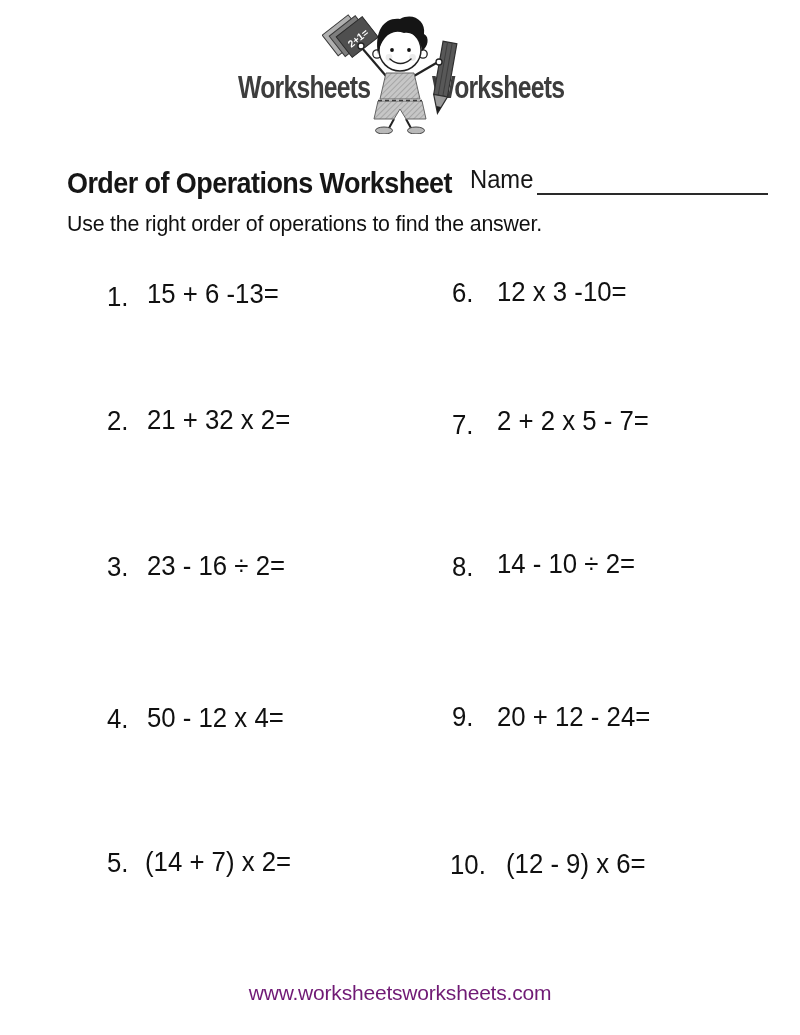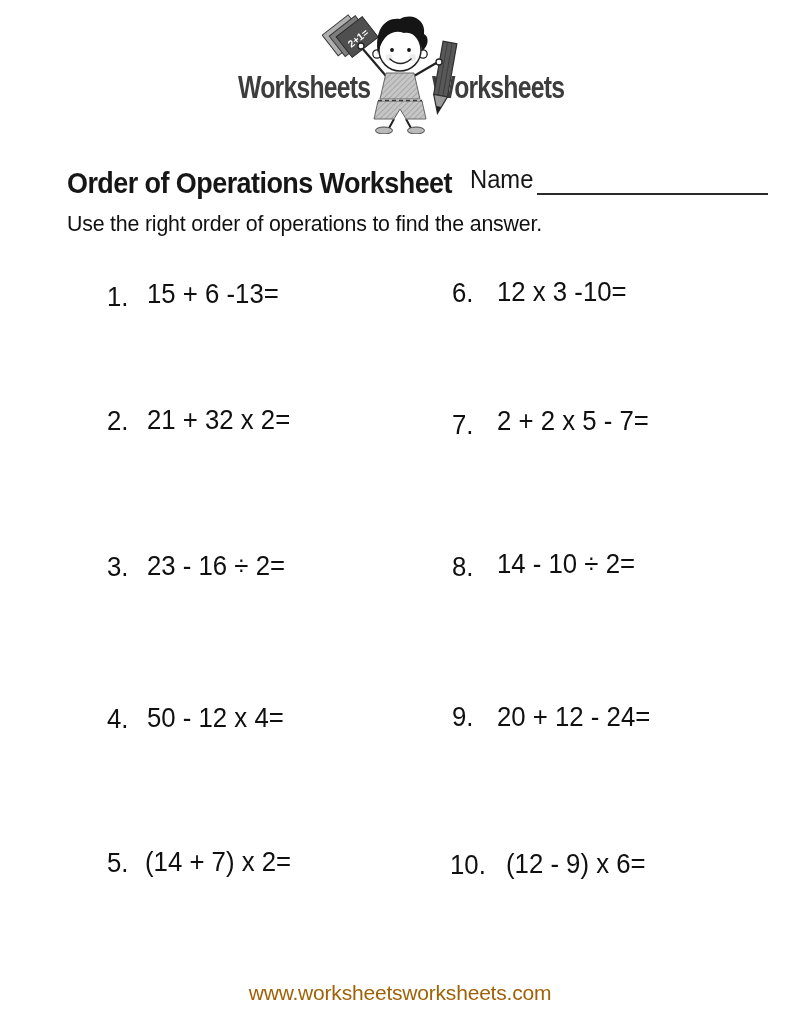--- a/index.html
+++ b/index.html
@@ -35,21 +35,21 @@
     letter-spacing:-0.2px;white-space:nowrap;transform:scaleX(0.97);transform-origin:0 0;
   }
   
   .prob{
     position:absolute;font-size:28px;color:#101010;white-space:nowrap;
     transform:scaleX(0.92);transform-origin:0 0;letter-spacing:0;
   }
   
   .footer{
     position:absolute;left:0;right:0;top:981px;text-align:center;
-    font-size:21px;color:#a16207;letter-spacing:-0.2px;
+    font-size:21px;color:#701a75;letter-spacing:-0.2px;
   }
 </style>
 </head>
 <body>
 
 <div class="page">
 
   <div class="logo-word left">Worksheets</div>
   <div class="logo-word right">Worksheets</div>
 

